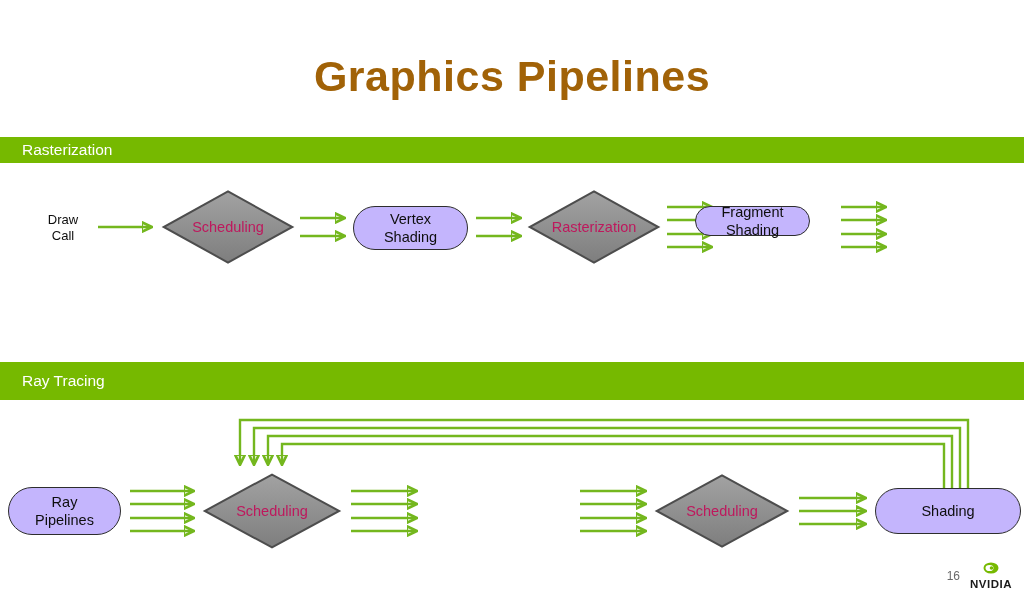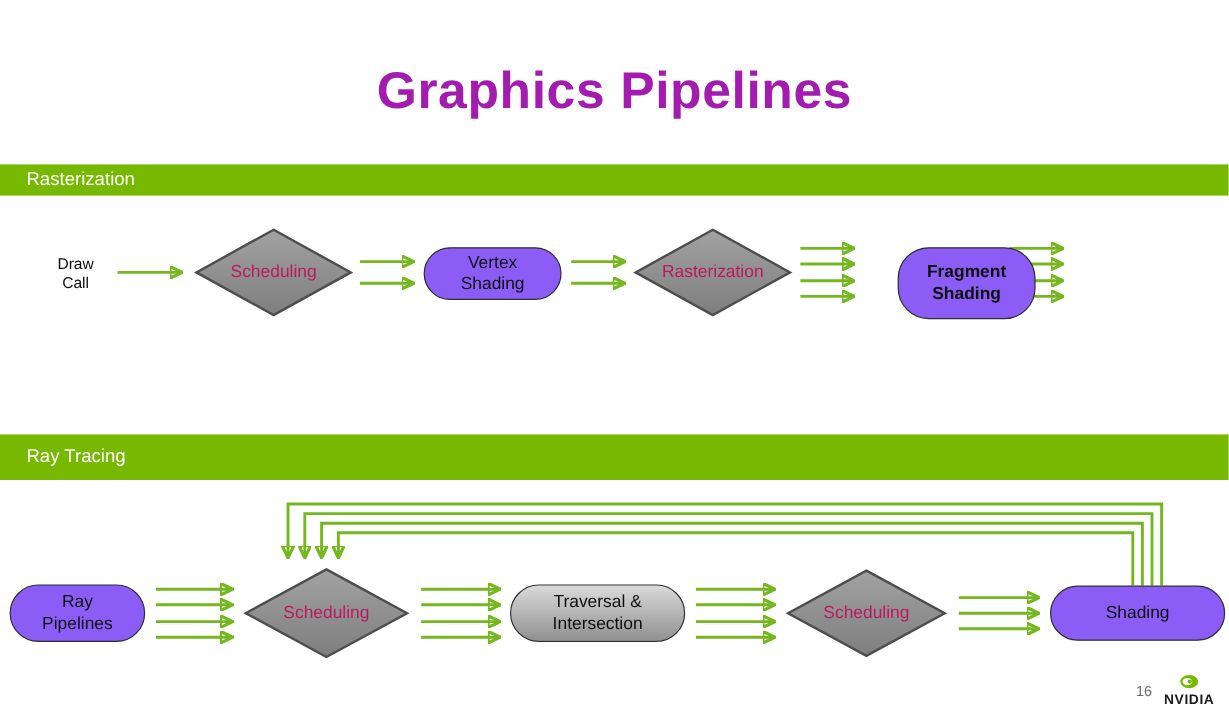--- a/index.html
+++ b/index.html
@@ -10,21 +10,21 @@
     font-family:"Liberation Sans", sans-serif;
     overflow:hidden;
     color:#111;
   }
   .slide { position:absolute; inset:0; background:#ffffff; }
 
   
   .title {
     position:absolute; top:52px; left:0; width:1024px;
     text-align:center;
-    font-size:43px; font-weight:bold; color:#a21caf;
+    font-size:43px; font-weight:bold; color:#a16207;
     letter-spacing:0.5px;
   }
 
   
   .banner {
     position:absolute; left:0; width:1024px;
     background:#76b900; color:#ffffff;
     font-size:15.5px; padding-left:22px;
     display:flex; align-items:center;
     z-index:2;
@@ -33,38 +33,38 @@
   #banner-ray    { top:362px; height:38px; }
 
   
   .node {
     position:absolute; z-index:2;
     display:flex; align-items:center; justify-content:center;
     text-align:center; font-size:14.5px; line-height:1.25;
     white-space:pre-line; color:#0e0e0e;
   }
   .stadium {
-    background:#8b5cf6;
+    background:#c4b5fd;
     border:1.6px solid #2d2d2d;
     border-radius:26px;
   }
   .stadium.gradient {
     background:linear-gradient(#dadada, #909090);
   }
   .plain-text { font-size:13px; }
 
   .diamond svg { position:absolute; inset:0; width:100%; height:100%; }
   .diamond .dlabel { position:relative; color:#be185d; z-index:1; }
 
   
   #draw-call        { left:28px;  top:206px; width:70px;  height:44px; }
   #d-sched1         { left:161px; top:190px; width:134px; height:74px; }
   #vertex-shading   { left:353px; top:206px; width:115px; height:44px; }
   #d-raster         { left:527px; top:190px; width:134px; height:74px; }
-  #fragment-shading { left:748px; top:206px; width:115px; height:60px;font-weight:bold; }
+  #fragment-shading { left:695px; top:206px; width:115px; height:30px; }
   #rop              { left:893px; top:206px; width:110px; height:44px; }
 
   
   #ray-generation   { left:8px;   top:487px; width:113px; height:48px; }
   #d-sched2         { left:202px; top:473px; width:140px; height:76px; }
   #traversal        { left:425px; top:487px; width:146px; height:48px; }
   #d-sched3         { left:654px; top:474px; width:136px; height:74px; }
   #shading          { left:875px; top:488px; width:146px; height:46px; }
 
   
@@ -146,22 +146,20 @@
         <linearGradient id="gd3" x1="0" y1="0" x2="0" y2="1">
           <stop offset="0" stop-color="#a2a2a2"></stop>
             <stop offset="1" stop-color="#7e7e7e"></stop>
         </linearGradient>
       </defs>
       <polygon points="50,2 98,50 50,98 2,50" fill="url(#gd3)" stroke="#4d4d4d" stroke-width="2" vector-effect="non-scaling-stroke"></polygon>
     </svg>
     <span class="dlabel">Scheduling</span>
   </div>
 
-  <div class="node stadium gradient" id="traversal">Traversal &amp;
-Intersection</div>
 
   <div class="node diamond" id="d-sched3">
     <svg viewBox="0 0 100 100" preserveAspectRatio="none">
       <defs>
         <linearGradient id="gd4" x1="0" y1="0" x2="0" y2="1">
           <stop offset="0" stop-color="#a2a2a2"></stop>
             <stop offset="1" stop-color="#7e7e7e"></stop>
         </linearGradient>
       </defs>
       <polygon points="50,2 98,50 50,98 2,50" fill="url(#gd4)" stroke="#4d4d4d" stroke-width="2" vector-effect="non-scaling-stroke"></polygon>

